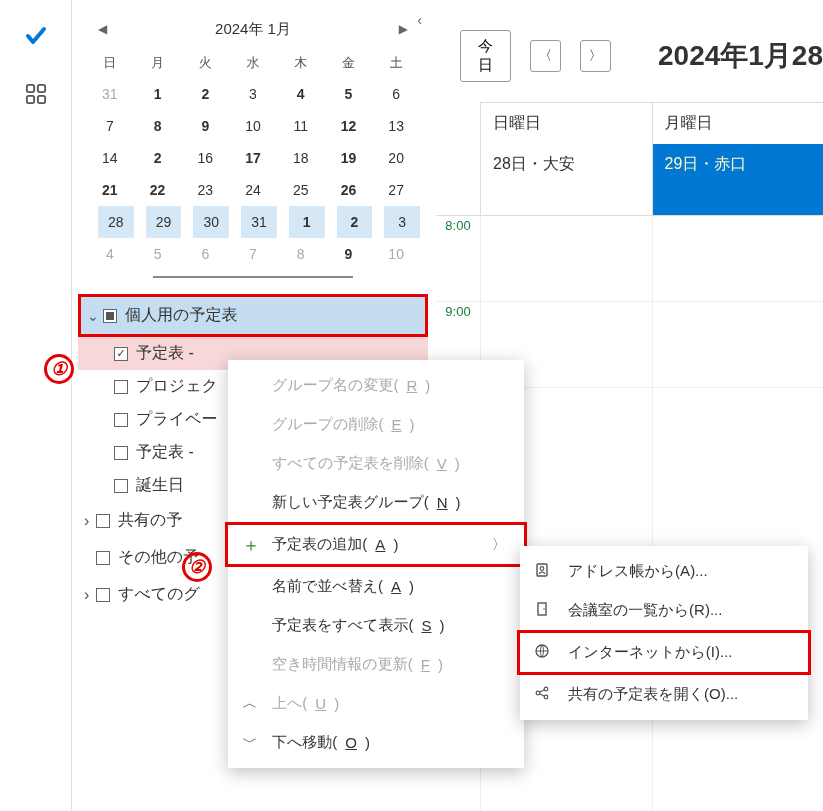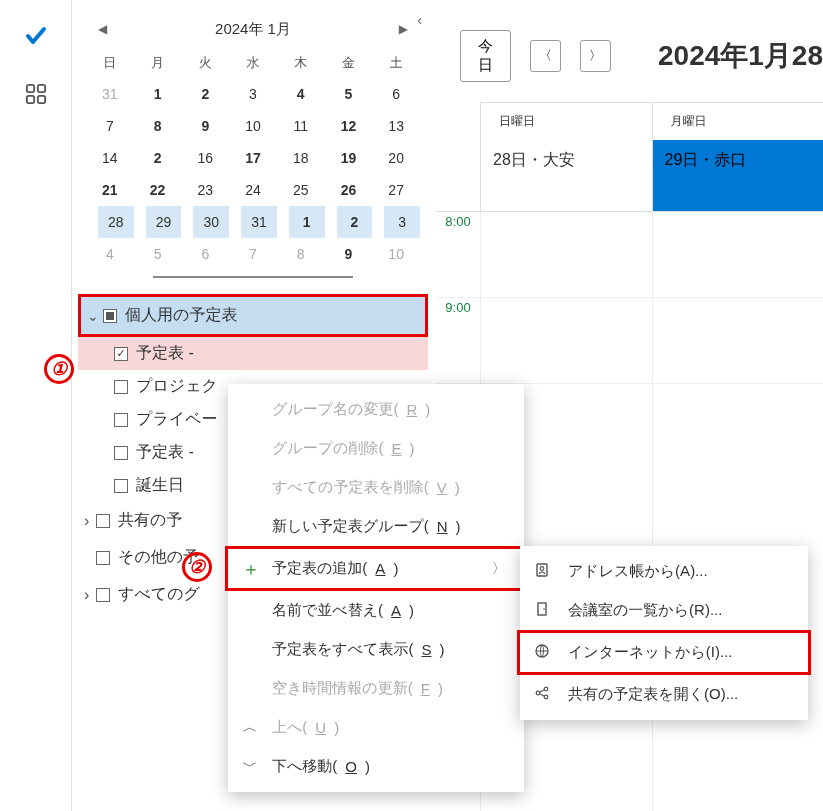--- a/index.html
+++ b/index.html
@@ -31,44 +31,44 @@
 .tree-check.indet::after { content: ""; width: 8px; height: 8px; background: #555; display: block; }
 .tree-check.checked::after { content: "✓"; font-size: 11px; color: #333; }
 .tree-label { font-size: 16px; }
 .tree-item { display: flex; align-items: center; padding: 6px 6px 6px 36px; font-size: 16px; }
 .tree-item.sel { background: #f7d7d7; }
 .tree-group { display: flex; align-items: center; padding: 8px 6px; font-size: 16px; }
 
 .annot { position: absolute; font-weight: 800; font-size: 26px; color: #e60000; font-style: italic; }
 .annot.circle { width: 30px; height: 30px; border: 3px solid #e60000; border-radius: 50%; display: flex; align-items: center; justify-content: center; font-size: 18px; line-height: 1; }
 
-.ctx-menu { position: absolute; left: 228px; top: 384px; width: 296px; background: #fff; box-shadow: 0 4px 16px rgba(0,0,0,.25); padding: 6px 0; z-index: 10; }
+.ctx-menu { position: absolute; left: 228px; top: 360px; width: 296px; background: #fff; box-shadow: 0 4px 16px rgba(0,0,0,.25); padding: 6px 0; z-index: 10; }
 .ctx-item { padding: 10px 18px 10px 44px; font-size: 15px; display: flex; align-items: center; gap: 8px; position: relative; cursor: pointer; }
 .ctx-item.disabled { color: #aaa; }
 .ctx-item .pre-ico { position: absolute; left: 14px; width: 16px; text-align: center; color: #666; }
 .ctx-item .submenu-arrow { margin-left: auto; color: #666; font-size: 14px; }
 .ctx-item.boxed { border: 3px solid #e60000; margin: 0 -3px; }
 .ctx-item .u { text-decoration: underline; }
 
 .submenu { position: absolute; left: 520px; top: 546px; width: 288px; background: #fff; box-shadow: 0 4px 16px rgba(0,0,0,.25); padding: 6px 0; z-index: 20; }
 .sub-item { padding: 10px 18px 10px 48px; font-size: 15px; position: relative; cursor: pointer; }
 .sub-item .pre-ico { position: absolute; left: 14px; color: #555; }
 .sub-item.boxed { border: 3px solid #e60000; margin: 0 -3px; }
 
 .main { position: absolute; left: 436px; top: 0; right: 0; height: 100%; }
 .main-top { display: flex; align-items: center; gap: 19px; padding: 30px 0 20px 24px; }
 .btn-today { border: 1px solid #999; background: #fff; padding: 6px 10px; font-size: 15px; border-radius: 3px; cursor: pointer; }
 .btn-arrow { border: 1px solid #999; background: #fff; width: 32px; height: 32px; display: flex; align-items: center; justify-content: center; border-radius: 3px; cursor: pointer; }
 .main-title { font-size: 28px; font-weight: 600; margin-left: 28px; white-space: nowrap; }
 
 .dayhdr { display: flex; border-top: 1px solid #ddd; margin-left: 44px; }
-.dayhdr-cell { flex: 1; border-left: 1px solid #ddd; padding: 10px 18px; font-size: 12px; }
+.dayhdr-cell { flex: 1; border-left: 1px solid #ddd; padding: 10px 12px; font-size: 16px; }
 .daylabel { display: flex; margin-left: 44px; }
 .daylabel-cell { flex: 1; border-left: 1px solid #ddd; padding: 10px 12px 40px 12px; font-size: 16px; }
-.daylabel-cell.sel { background: #0078d4; color: #000000; }
+.daylabel-cell.sel { background: #0078d4; color: #fef9c3; }
 
 .timegrid { border-top: 1px solid #ddd; }
 .timerow { display: flex; height: 86px; border-bottom: 1px solid #eee; }
 .timecol { width: 44px; font-size: 13px; color: #15803d; padding: 2px 4px; text-align: center; }
 .slot { flex: 1; border-left: 1px solid #eee; }
 </style>
 </head>
 <body>
 
 <div class="leftbar">

